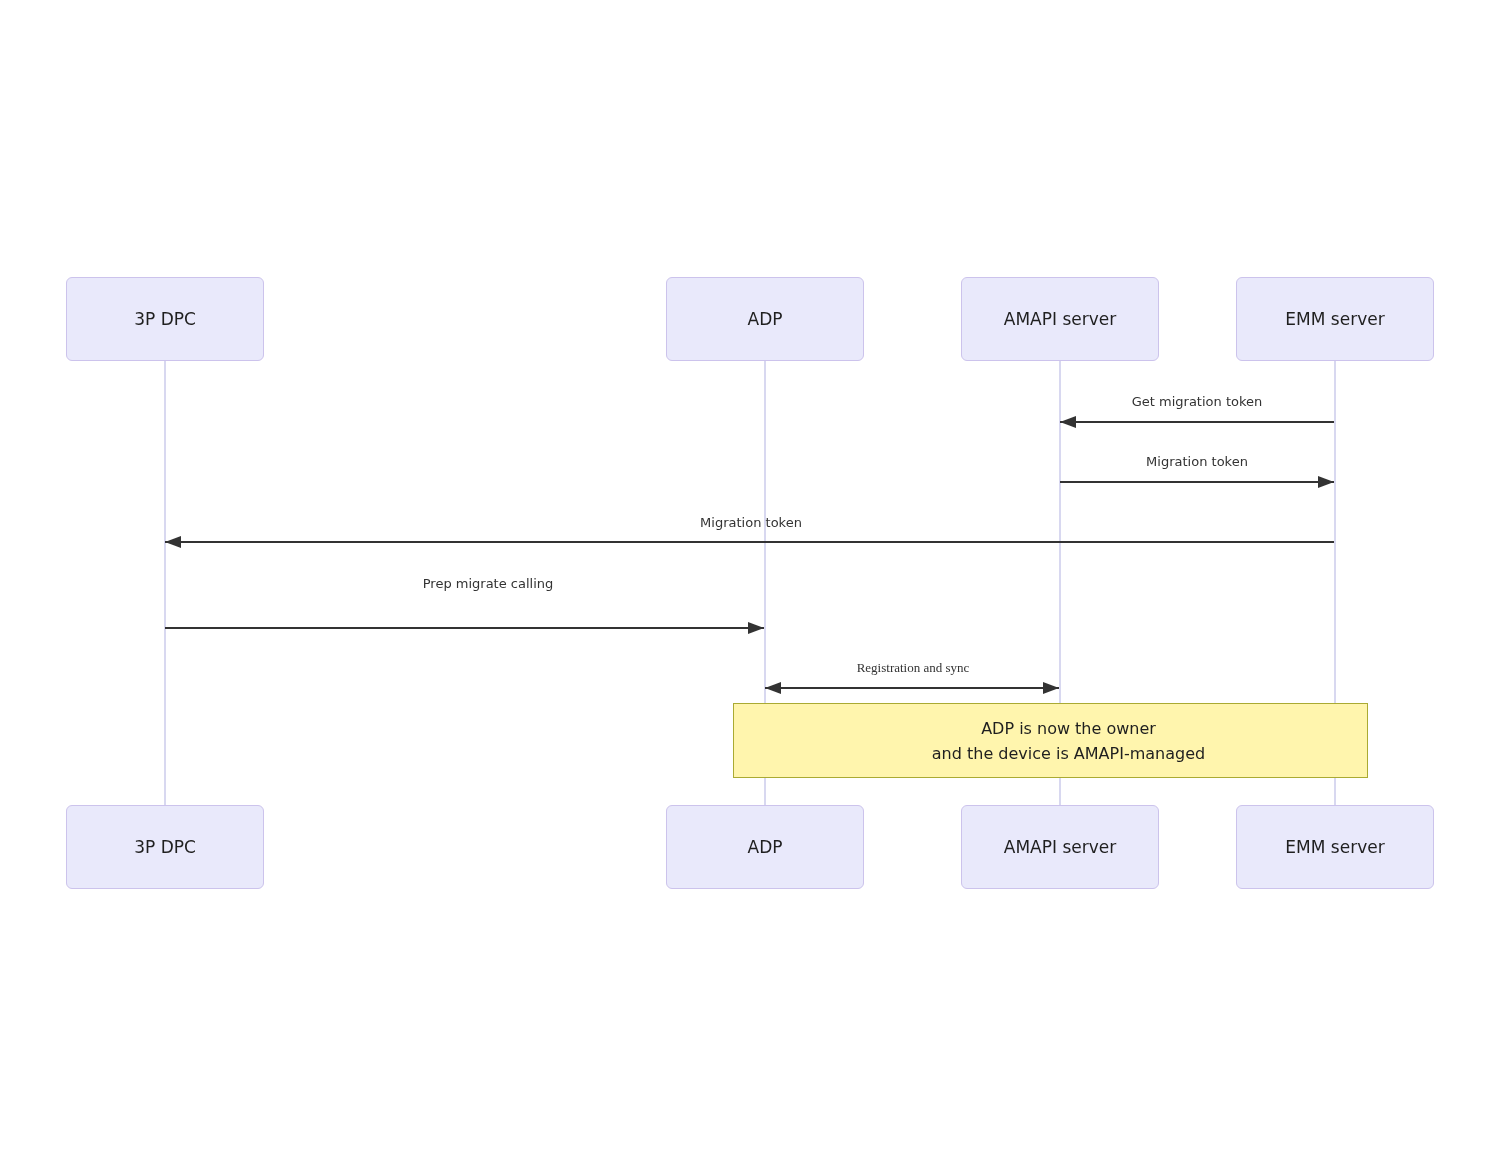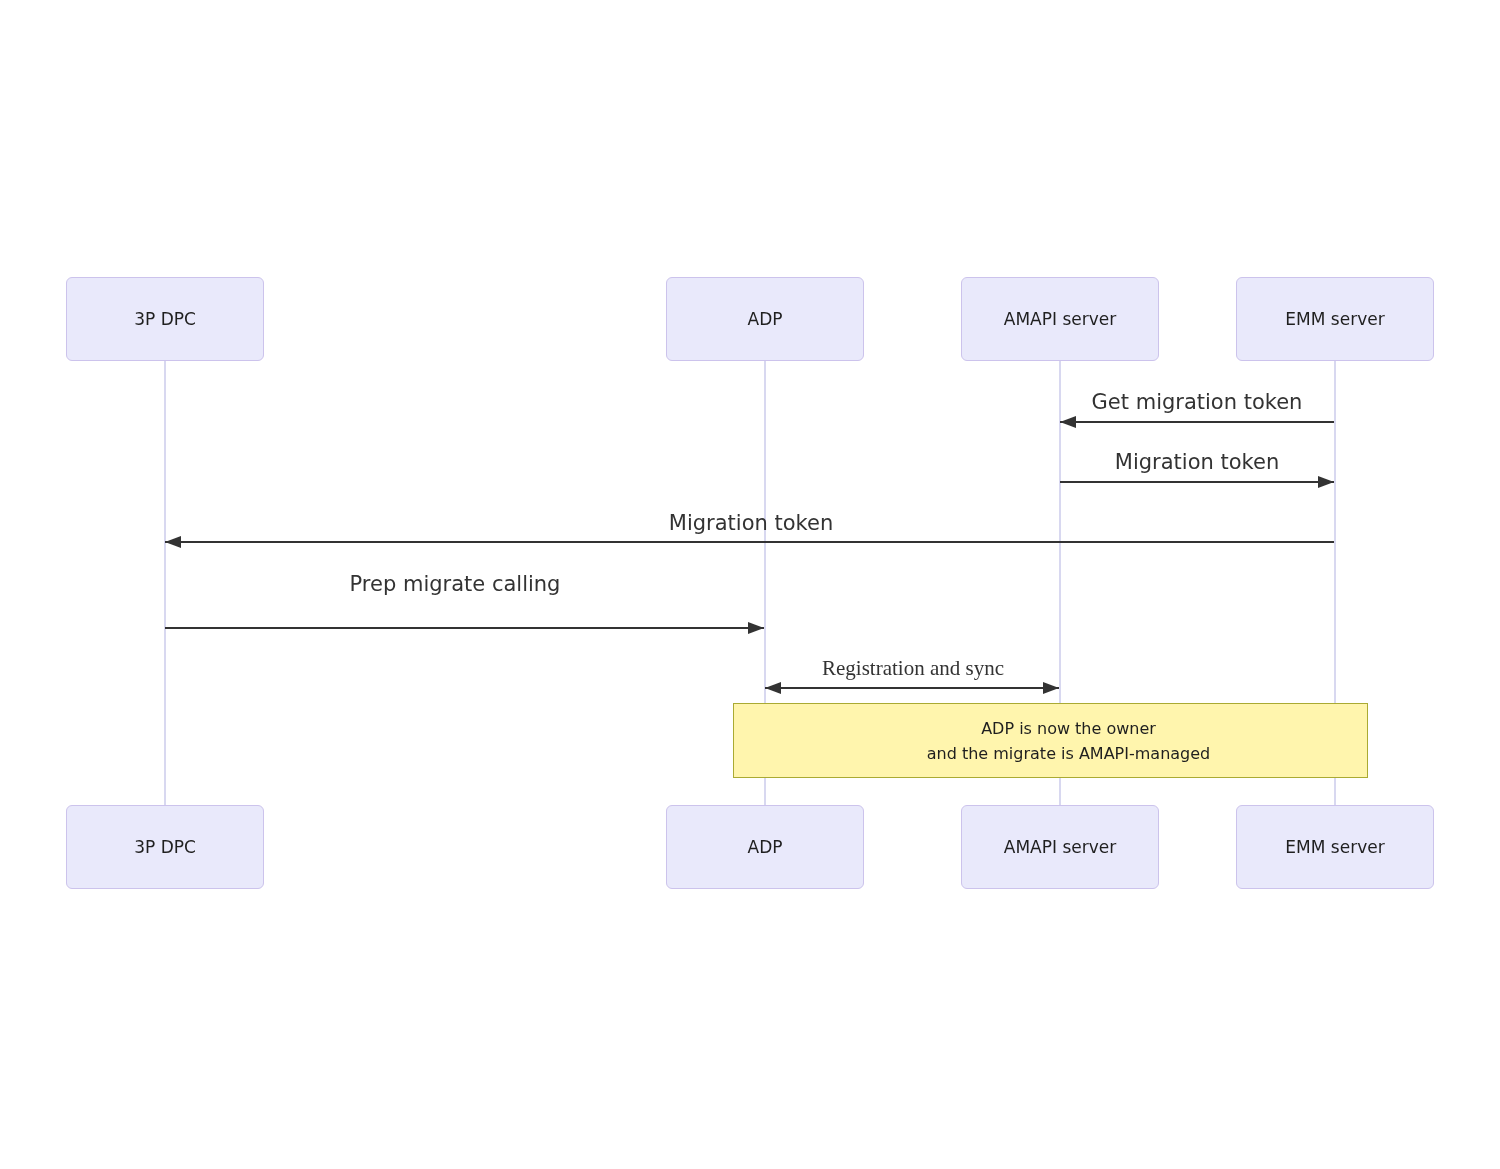--- a/index.html
+++ b/index.html
@@ -54,21 +54,21 @@
     z-index: 2;
   }
   .arrowhead.left  { border-right: 16px solid #333333; }
   .arrowhead.right { border-left: 16px solid #333333; }
   
   .msg-label {
     position: absolute;
     transform: translateX(-50%);
     white-space: nowrap;
     text-align: right;
-    font-size: 21px;
+    font-size: 13px;
     line-height: 24px;
     color: #333333;
     z-index: 2;
   }
   
   .note {
     position: absolute;
     left: 733px;
     top: 703px;
     width: 635px;
@@ -116,34 +116,34 @@
   <div class="arrowhead left" style="left:1060px; top:416px;"></div>
 
   <div class="msg-label" style="left:1197px; top:450px;">Migration token</div>
   <div class="msg-line" style="left:1060px; top:481px; width:274px;"></div>
   <div class="arrowhead right" style="left:1318px; top:476px;"></div>
 
   <div class="msg-label" style="left:751px; top:511px;">Migration token</div>
   <div class="msg-line" style="left:165px; top:541px; width:1169px;"></div>
   <div class="arrowhead left" style="left:165px; top:536px;"></div>
 
-  <div class="msg-label" style="left:455px; top:572px;">
+  <div class="msg-label" style="left:488px; top:572px;">
     <div>Prep migrate calling</div>
   </div>
   <div class="msg-line" style="left:165px; top:627px; width:599px;"></div>
   <div class="arrowhead right" style="left:748px; top:622px;"></div>
 
   <div class="msg-label" style="left:913px; top:656px;font-family:Liberation Serif, serif;">Registration and sync</div>
   <div class="msg-line" style="left:765px; top:687px; width:294px;"></div>
   <div class="arrowhead left" style="left:765px;  top:682px;"></div>
   <div class="arrowhead right" style="left:1043px; top:682px;"></div>
 
   <div class="note">
     <div>ADP is now the owner</div>
-    <div>and the migrate is AMAPI-managed</div>
+    <div>and the device is AMAPI-managed</div>
   </div>
 
   <div class="actor-box" style="left:66px;   top:805px;">
     <span>3P DPC</span>
   </div>
   <div class="actor-box" style="left:666px;  top:805px;">
     <span>ADP</span>
   </div>
   <div class="actor-box" style="left:961px;  top:805px;">
     <span>AMAPI server</span>

